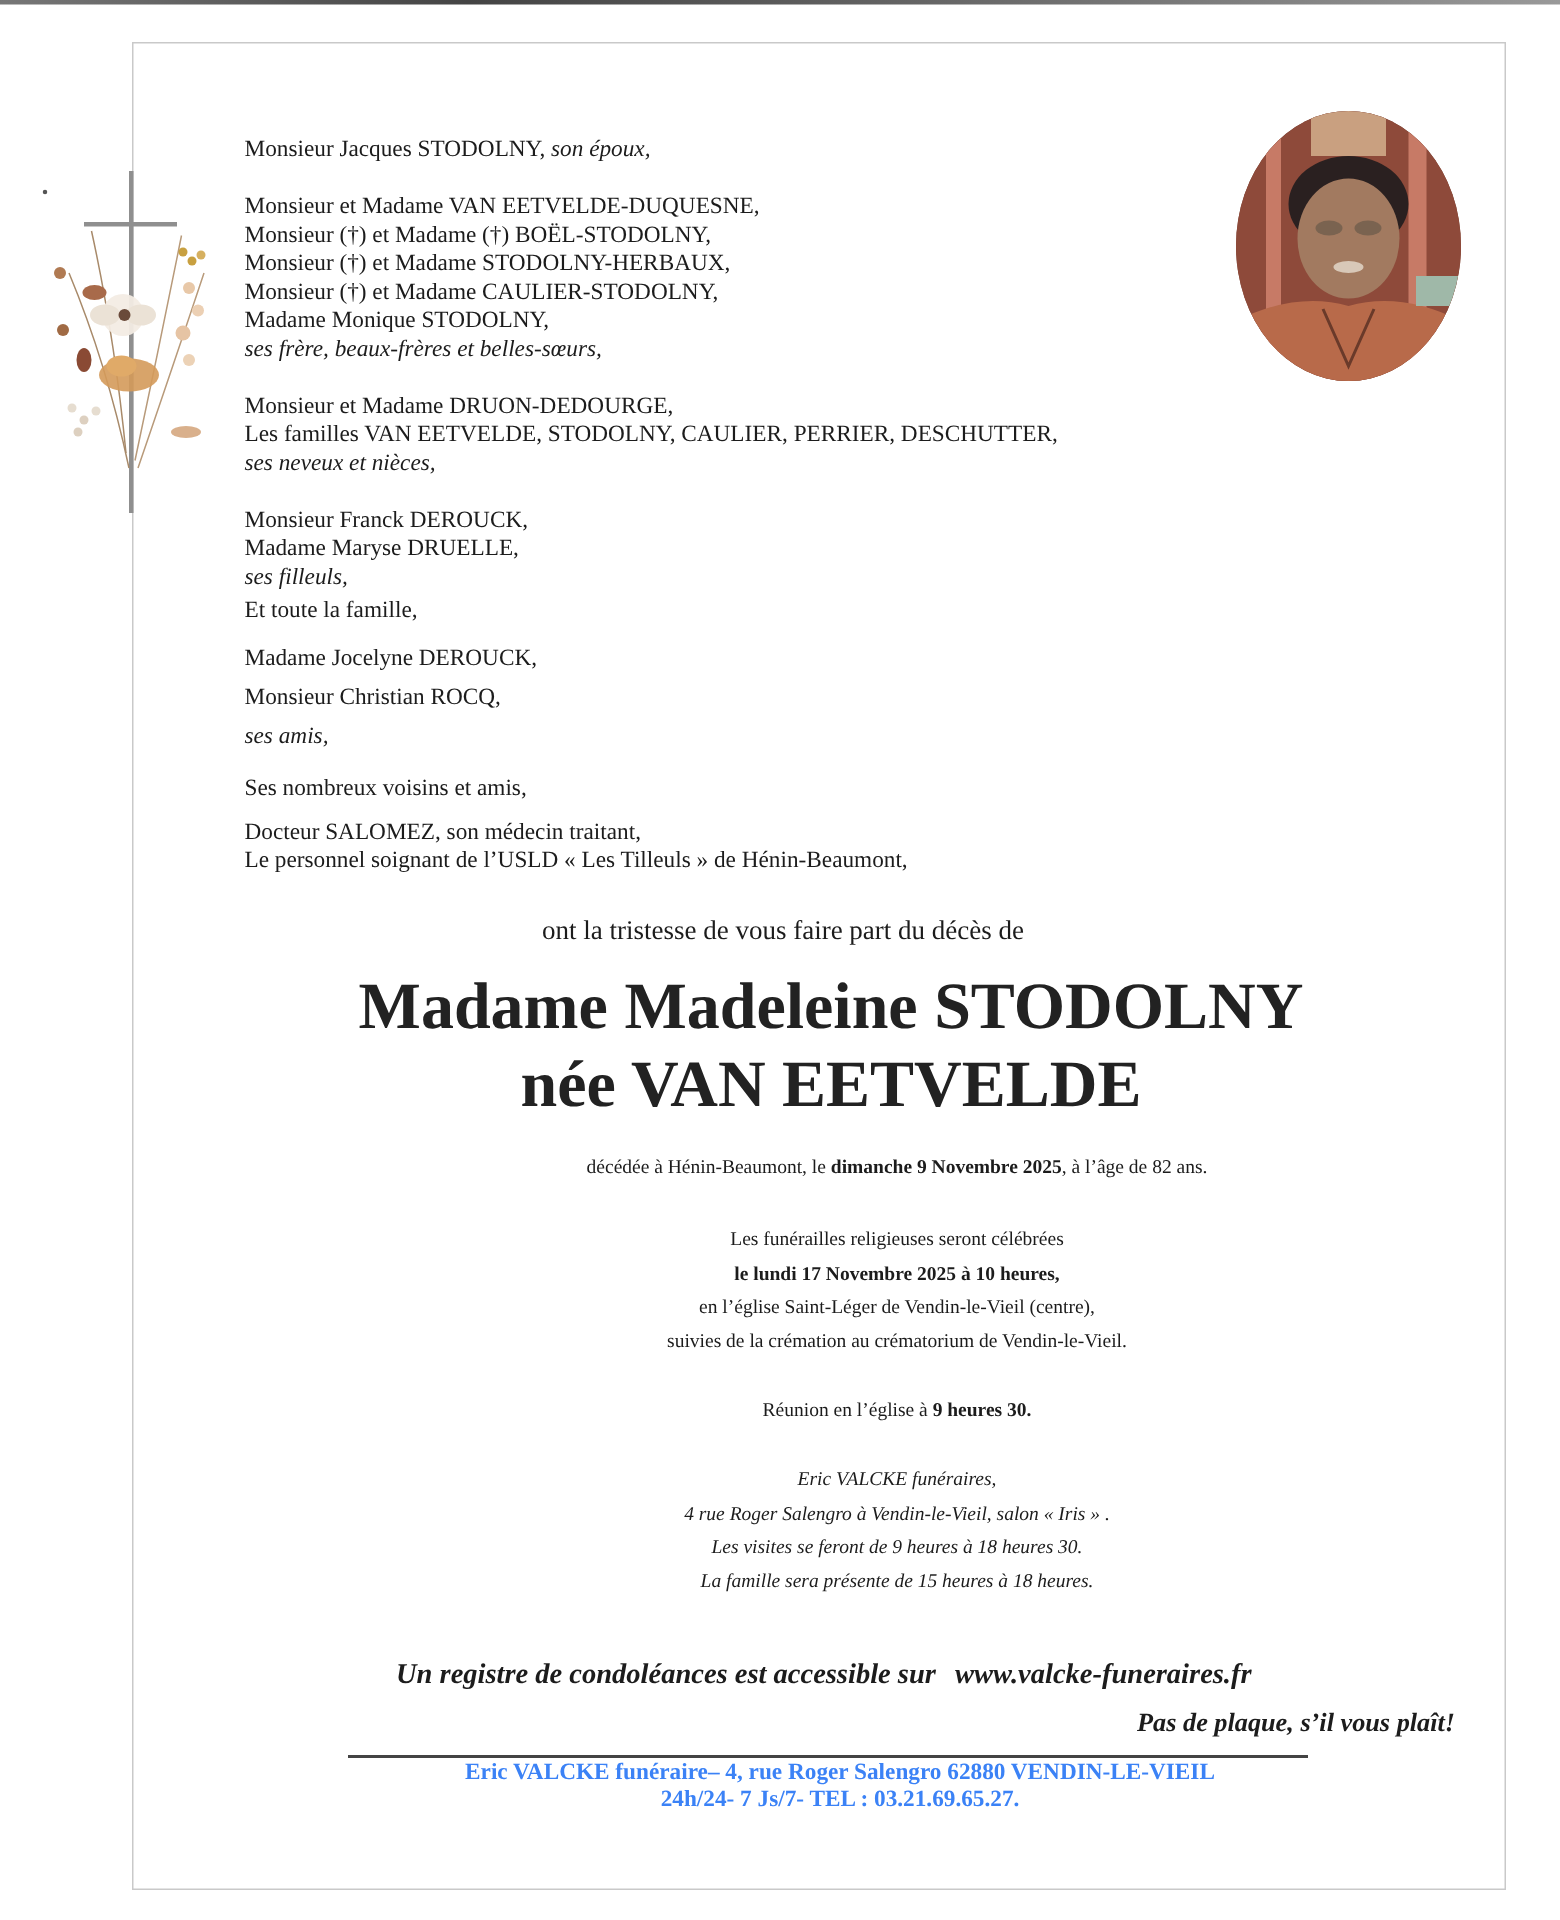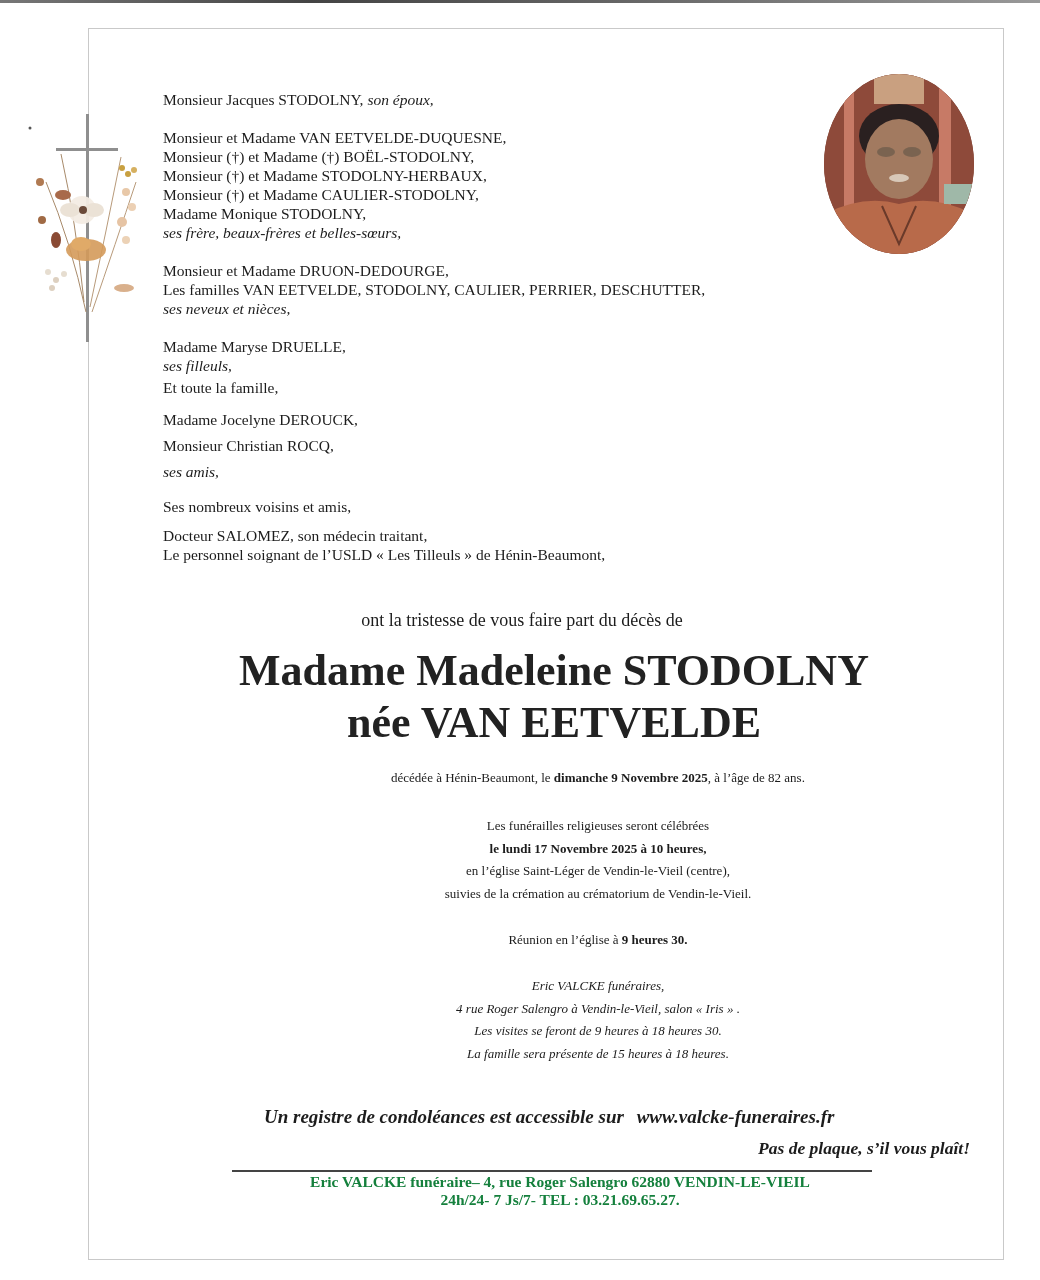--- a/index.html
+++ b/index.html
@@ -134,21 +134,21 @@
     }
     .footer {
       position: absolute;
       left: 180px;
       width: 760px;
       top: 1173px;
       text-align: center;
       font-size: 15.5px;
       line-height: 18px;
       font-weight: bold;
-      color: #15803d;
+      color: #3b82f6;
     }
   </style>
 </head>
 <body>
 
 <div class="scan-topline"></div>
 
 <div class="frame"></div>
 
 <div class="cross-art">
@@ -219,20 +219,21 @@
   <div class="line">Monsieur (†) et Madame (†) BOËL-STODOLNY,</div>
   <div class="line">Monsieur (†) et Madame STODOLNY-HERBAUX,</div>
   <div class="line">Monsieur (†) et Madame CAULIER-STODOLNY,</div>
   <div class="line">Madame Monique STODOLNY,</div>
   <div class="line it">ses frère, beaux-frères et belles-sœurs,</div>
   <div class="gap-l"></div>
   <div class="line">Monsieur et Madame DRUON-DEDOURGE,</div>
   <div class="line">Les familles VAN EETVELDE, STODOLNY, CAULIER, PERRIER, DESCHUTTER,</div>
   <div class="line it">ses neveux et nièces,</div>
   <div class="gap-l"></div>
+  <div class="line">Monsieur Franck DEROUCK,</div>
   <div class="line">Madame Maryse DRUELLE,</div>
   <div class="line it">ses filleuls,</div>
   <div class="line sp-line">Et toute la famille,</div>
   <div class="gap-s"></div>
   <div class="line sp-line">Madame Jocelyne DEROUCK,</div>
   <div class="line sp-line">Monsieur Christian ROCQ,</div>
   <div class="line it sp-line">ses amis,</div>
   <div class="gap-m"></div>
   <div class="line sp-line">Ses nombreux voisins et amis,</div>
   <div class="gap-s"></div>

